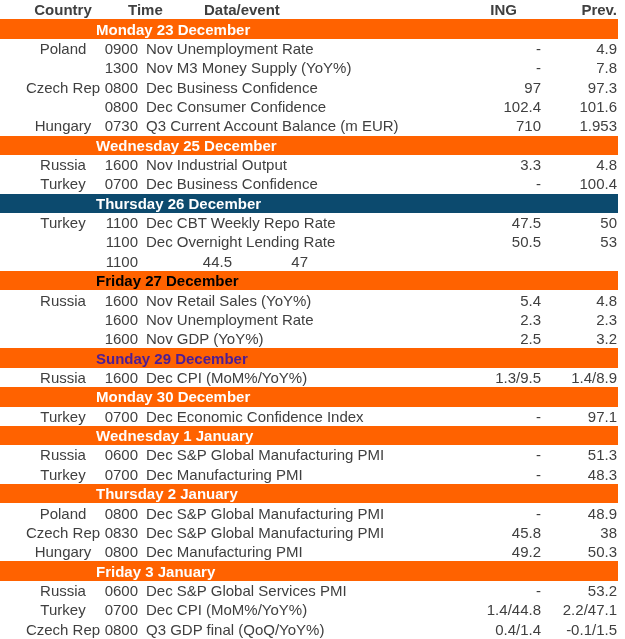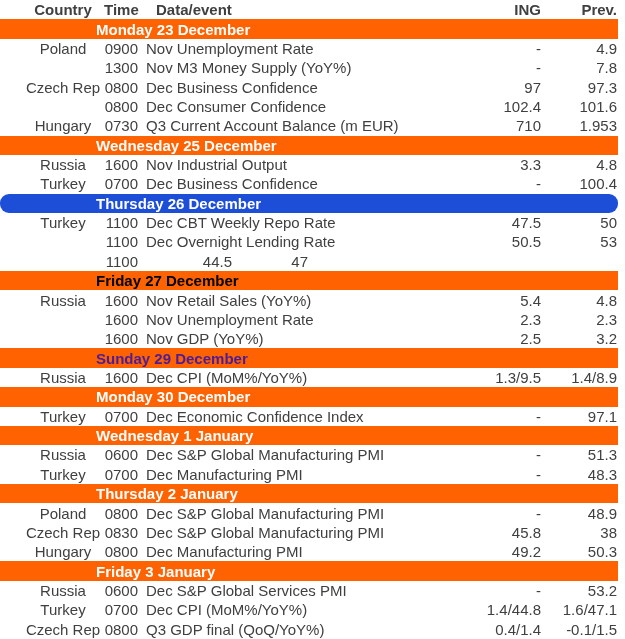--- a/index.html
+++ b/index.html
@@ -21,21 +21,21 @@
     display: flex;
     flex-direction: column;
   }
   .row {
     flex: 1 1 0;
     display: flex;
     align-items: center;
     white-space: nowrap;
     line-height: 1;
   }
-  .row.header-row { font-weight: bold; }
+  .row.header-row { font-weight: bold; gap: 24px; }
   .row.band-row { background: #FF6200; }
   .band-label {
     color: #ffffff;
     font-weight: bold;
     padding-left: 96px;
   }
   .col-country {
     width: 104px;
     padding-left: 22px;
     box-sizing: border-box;
@@ -129,21 +129,21 @@
       <span class="col-ing">3.3</span>
       <span class="col-prev">4.8</span>
     </div>
     <div class="row data-row">
       <span class="col-country">Turkey</span>
       <span class="col-time">0700</span>
       <span class="col-event">Dec Business Confidence</span>
       <span class="col-ing">-</span>
       <span class="col-prev">100.4</span>
     </div>
-    <div class="row band-row" style="background: #1d4ed8; border-radius: 9px;">
+    <div class="row band-row" style="background: #0c4a6e;">
       <span class="band-label" style="color: rgb(255, 255, 255);">Thursday 26 December</span>
     </div>
     <div class="row data-row">
       <span class="col-country">Turkey</span>
       <span class="col-time">1100</span>
       <span class="col-event">Dec CBT Weekly Repo Rate</span>
       <span class="col-ing">47.5</span>
       <span class="col-prev">50</span>
     </div>
     <div class="row data-row">
@@ -252,21 +252,21 @@
       <span class="col-time">0600</span>
       <span class="col-event">Dec S&amp;P Global Services PMI</span>
       <span class="col-ing">-</span>
       <span class="col-prev">53.2</span>
     </div>
     <div class="row data-row">
       <span class="col-country">Turkey</span>
       <span class="col-time">0700</span>
       <span class="col-event">Dec CPI (MoM%/YoY%)</span>
       <span class="col-ing">1.4/44.8</span>
-      <span class="col-prev">1.6/47.1</span>
+      <span class="col-prev">2.2/47.1</span>
     </div>
     <div class="row data-row">
       <span class="col-country">Czech Rep</span>
       <span class="col-time">0800</span>
       <span class="col-event">Q3 GDP final (QoQ/YoY%)</span>
       <span class="col-ing">0.4/1.4</span>
       <span class="col-prev">-0.1/1.5</span>
     </div>
   </div>
 

